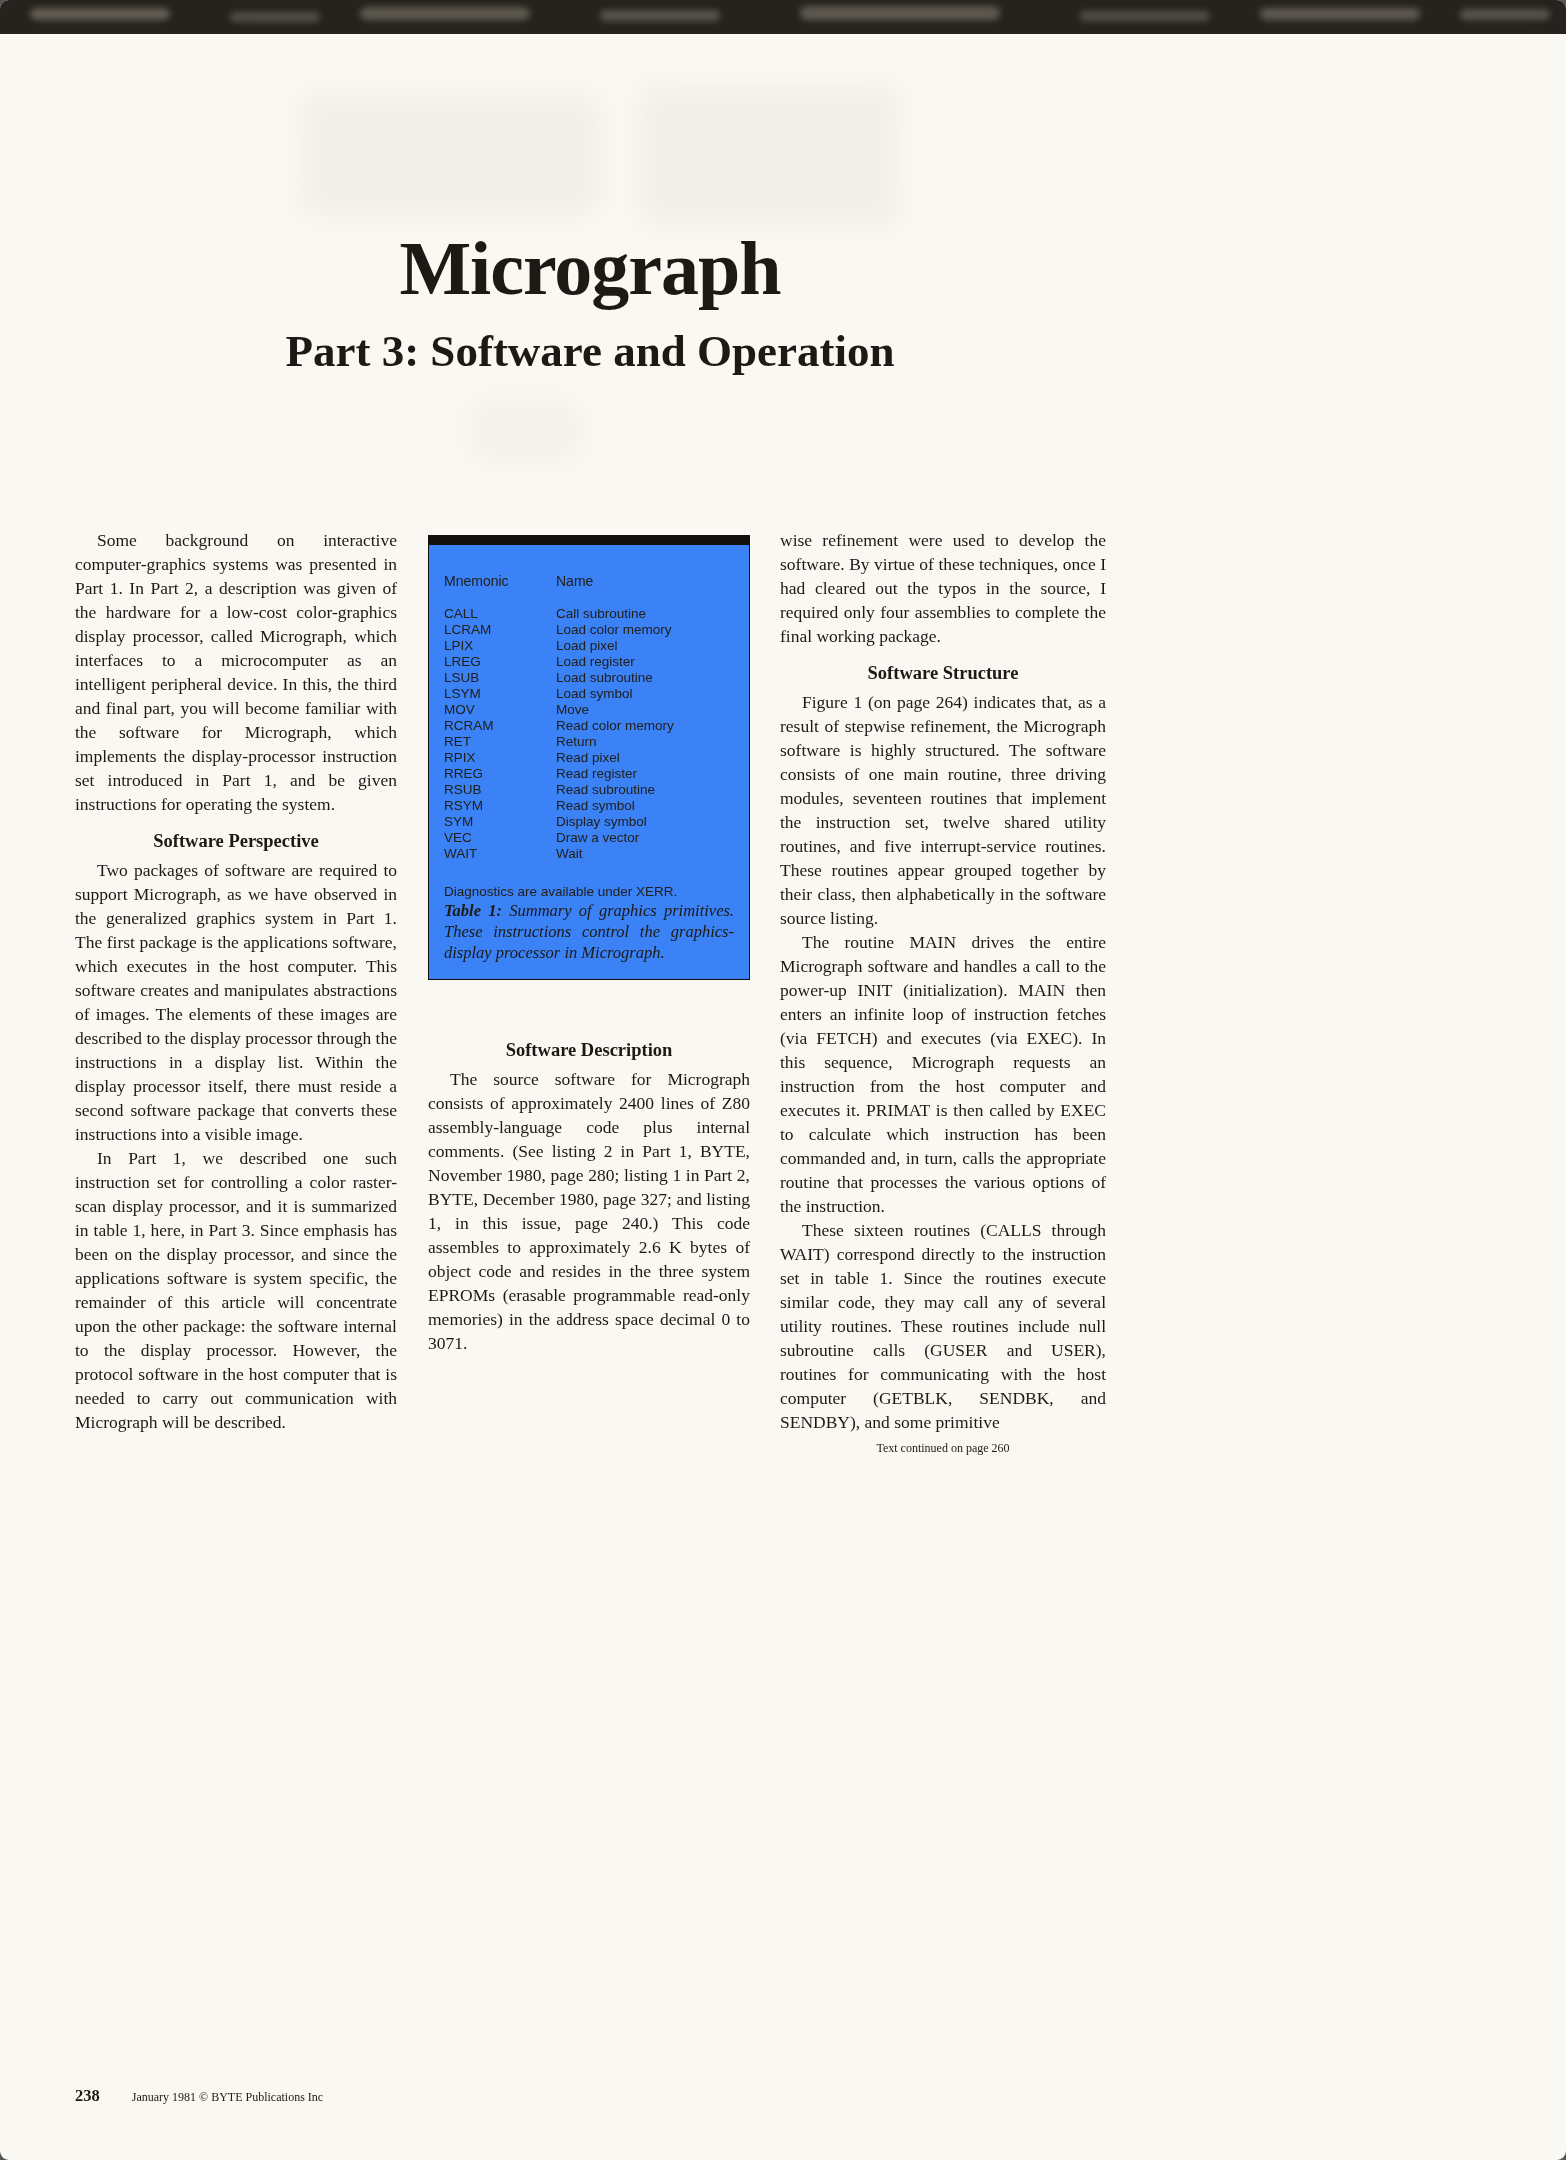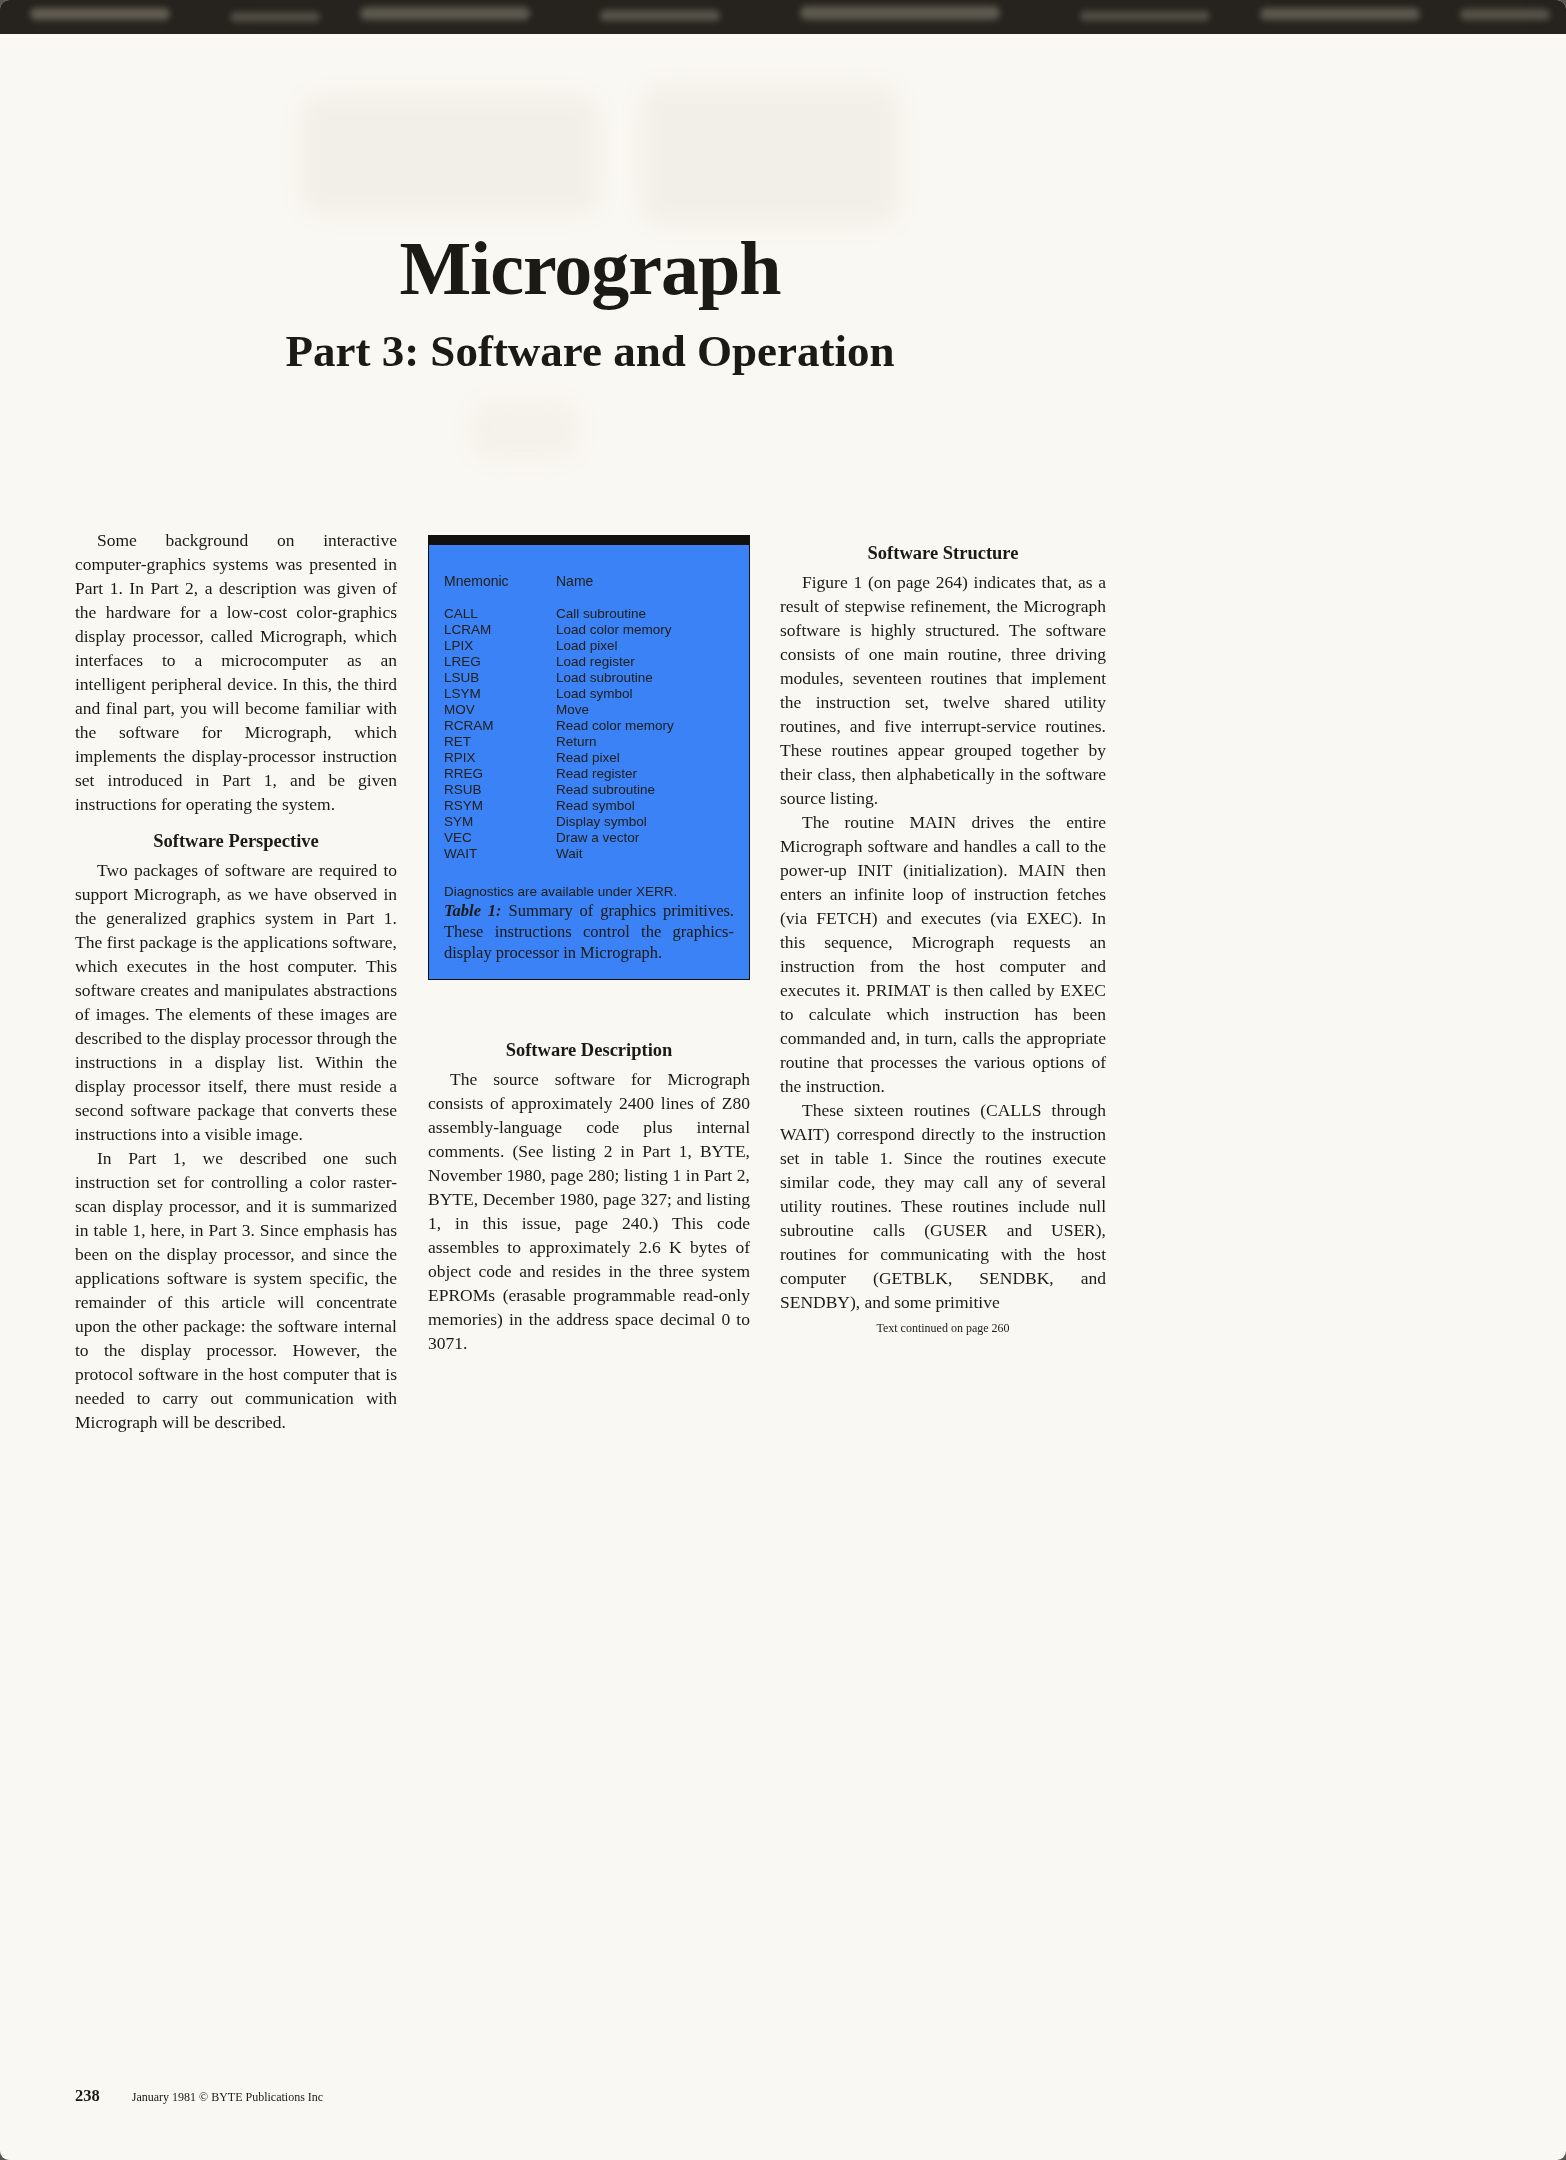--- a/index.html
+++ b/index.html
@@ -48,21 +48,21 @@
   .tbl{font-family:"Liberation Sans","DejaVu Sans",sans-serif;font-size:13.5px;line-height:16px;color:#22201b;}
   .trow{display:flex;}
   .trow .mn{width:112px;flex:0 0 112px;}
   .thead{margin-bottom:17px;font-size:14px;}
   .tnote{margin-top:22px;}
   .tcaption{
     margin-top:24px;font-family:"Liberation Serif","DejaVu Serif",serif;
     font-size:16.5px;line-height:21px;text-align:justify;color:#1c1a15;
   }
   .tcaption .lbl{font-weight:700;font-style:italic;}
-  .tcaption .txt{}
+  .tcaption .txt{font-style:italic;}
   .after-box{margin-top:58px !important;}
   .continuation{font-size:12px;text-align:center;margin-top:2px !important;}
   
   .footer{position:absolute;left:75px;top:2086px;display:flex;align-items:baseline;gap:32px;}
   .footer .pnum{font-weight:700;font-size:16.5px;}
   .footer .credit{font-size:12px;}
 </style>
 </head>
 <body>
 
@@ -170,20 +170,21 @@
         </div>
         <div class="tnote">Diagnostics are available under XERR.</div>
       </div>
       <p class="tcaption"><span class="lbl">Table 1:</span><span class="txt"> Summary of graphics primitives. These instructions control the graphics-display processor in Micrograph.</span></p>
     </div>
     <h3 class="after-box">Software Description</h3>
     <p class="indent">The source software for Micrograph consists of approximately 2400 lines of Z80 assembly-language code plus internal comments. (See listing 2 in Part 1, BYTE, November 1980, page 280; listing 1 in Part 2, BYTE, December 1980, page 327; and listing 1, in this issue, page 240.) This code assembles to approximately 2.6 K bytes of object code and resides in the three system EPROMs (erasable programmable read-only memories) in the address space decimal 0 to 3071.</p>
   </div>
 
   <div class="col col-right">
+    <p>wise refinement were used to develop the software. By virtue of these techniques, once I had cleared out the typos in the source, I required only four assemblies to complete the final working package.</p>
     <h3>Software Structure</h3>
     <p class="indent">Figure 1 (on page 264) indicates that, as a result of stepwise refinement, the Micrograph software is highly structured. The software consists of one main routine, three driving modules, seventeen routines that implement the instruction set, twelve shared utility routines, and five interrupt-service routines. These routines appear grouped together by their class, then alphabetically in the software source listing.</p>
     <p class="indent">The routine MAIN drives the entire Micrograph software and handles a call to the power-up INIT (initialization). MAIN then enters an infinite loop of instruction fetches (via FETCH) and executes (via EXEC). In this sequence, Micrograph requests an instruction from the host computer and executes it. PRIMAT is then called by EXEC to calculate which instruction has been commanded and, in turn, calls the appropriate routine that processes the various options of the instruction.</p>
     <p class="indent">These sixteen routines (CALLS through WAIT) correspond directly to the instruction set in table 1. Since the routines execute similar code, they may call any of several utility routines. These routines include null subroutine calls (GUSER and USER), routines for communicating with the host computer (GETBLK, SENDBK, and SENDBY), and some primitive</p>
     <p class="continuation">Text continued on page 260</p>
   </div>
 
   <div class="footer">
     <span class="pnum">238</span>
     <span class="credit">January 1981 © BYTE Publications Inc</span>

